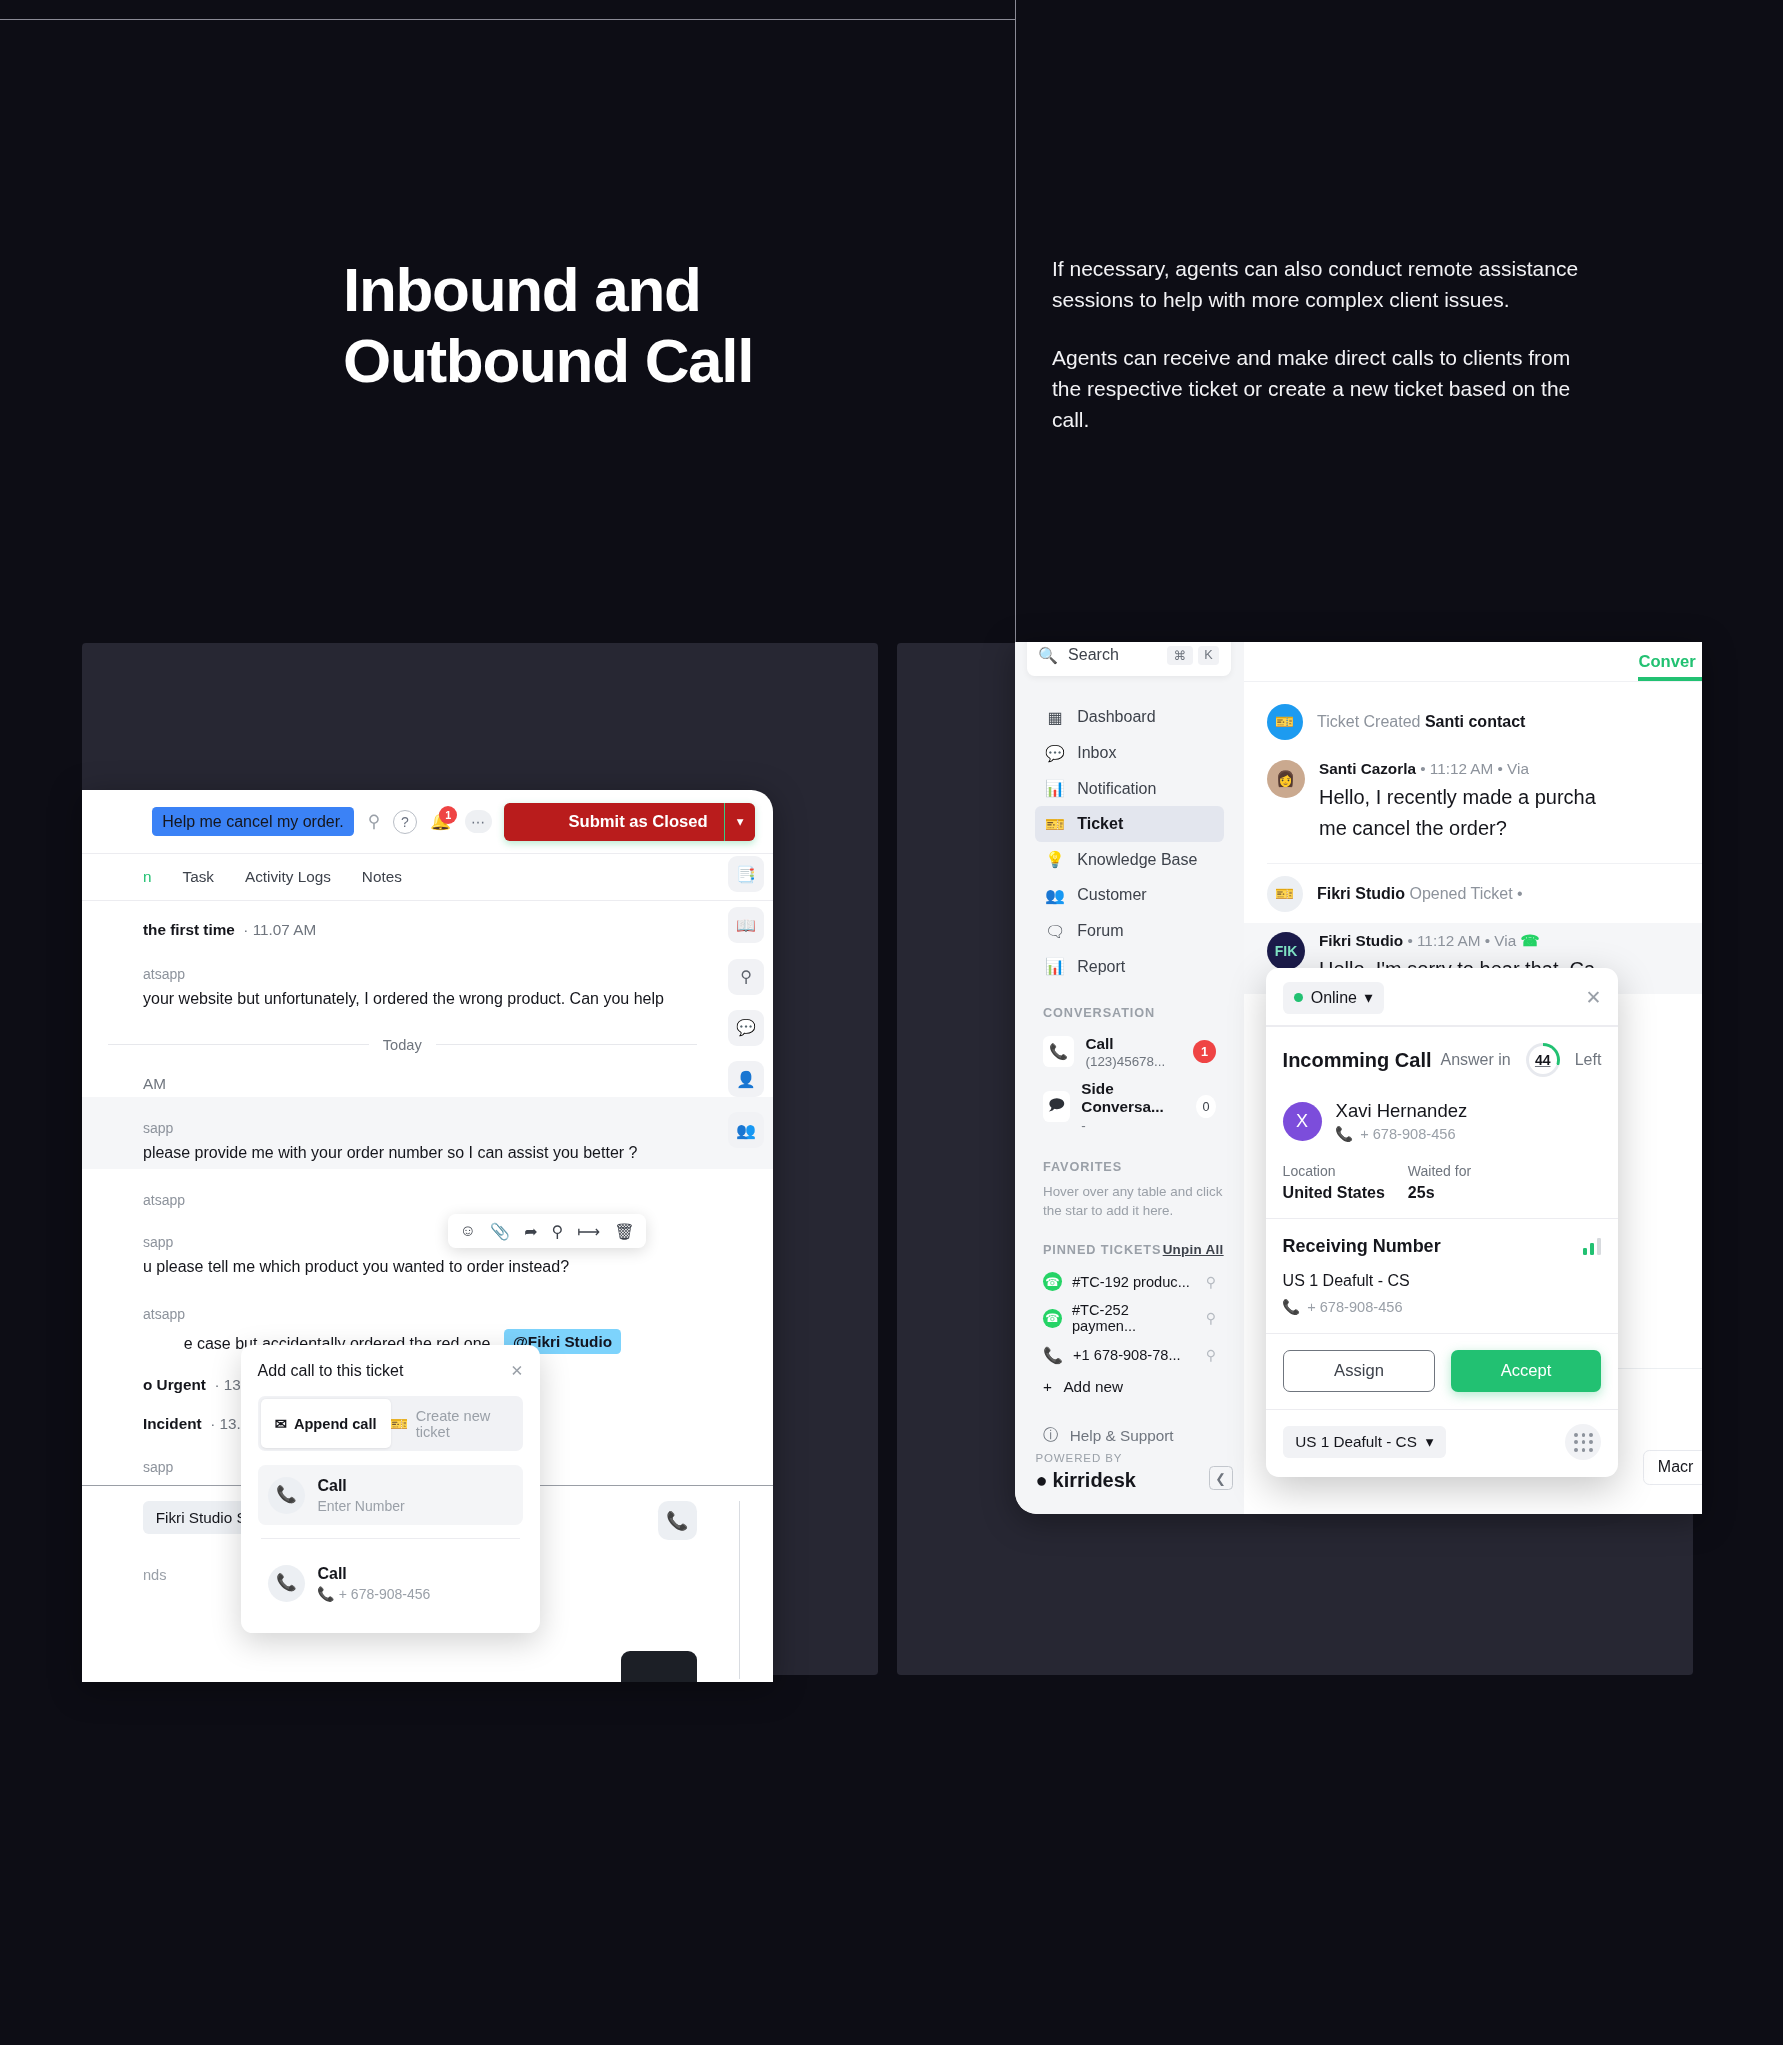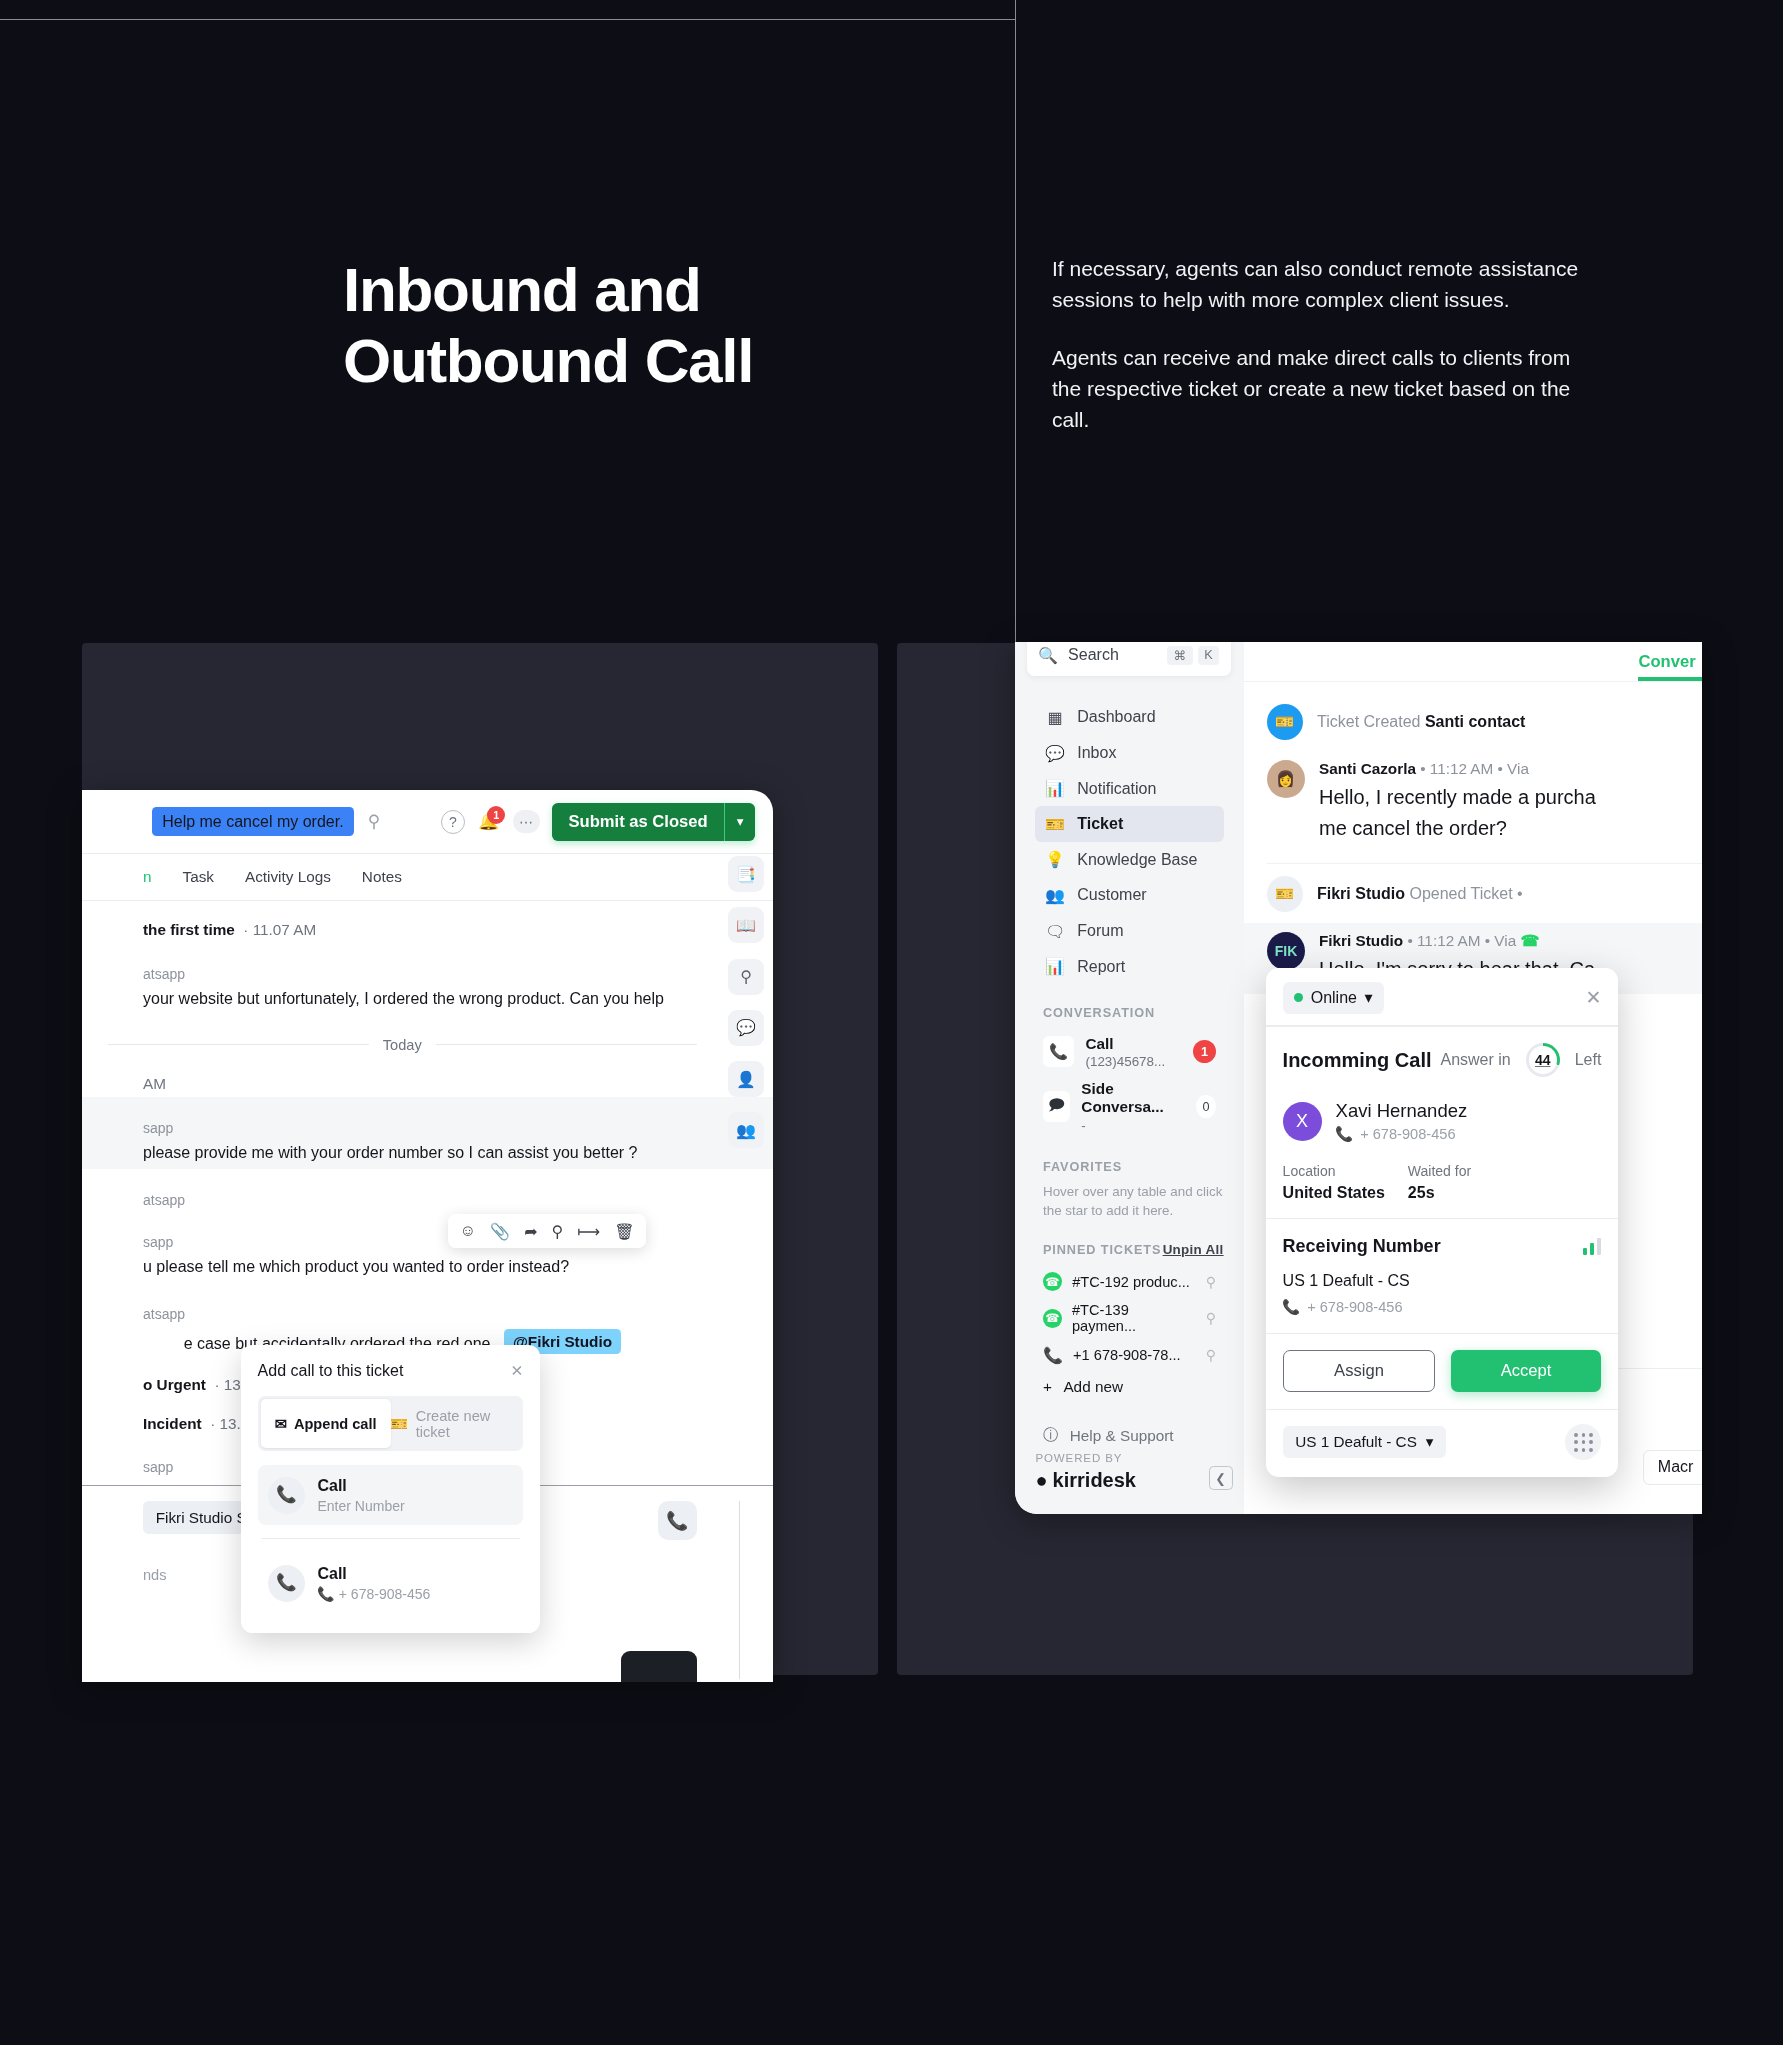--- a/index.html
+++ b/index.html
@@ -60,22 +60,22 @@
     position:absolute; top:-3.8px; right:-4.5px; background:#ef4444; color:#fff;
     width:18px;height:18px;border-radius:50%;font-size:10.8px;font-weight:700;
     display:flex;align-items:center;justify-content:center;
   }
   .dots-btn {
     width:27px;height:23px;border-radius:11.5px;background:#eef0f3;
     display:flex;align-items:center;justify-content:center;
     font-size:14px;color:#6b7280; letter-spacing:0.6px;
   }
   .submit-btn {
-    display:flex;align-items:stretch;background:#15803d;border-radius:5.7px;
-    height:38px; box-shadow:0 2.5px 7.6px rgba(34,193,114,.3);
+    display:flex;align-items:stretch;background:#b91c1c;border-radius:5.7px;
+    height:38px; box-shadow:0 2.5px 7.6px rgba(34,193,114,.3);padding-left:48px;
   }
   .submit-btn .lbl {
     display:flex;align-items:center;padding:0 16.6px;color:#fff;
     font-size:16.6px;font-weight:600;border-right:1.3px solid #38cd82;
   }
   .submit-btn .car { display:flex;align-items:center;padding:0 11.5px;color:#fff;font-size:13.4px;}
 
   .tabrow { height:47px; display:flex; align-items:center; gap:31px; padding-left:61px;
             border-bottom:0.6px solid #ececf0; font-size:15.3px; color:#3d424b;}
   .tabrow .tab0 { color:#22c172; }
@@ -510,21 +510,21 @@
       <span>PINNED TICKETS</span>
       <span class="unp">Unpin All</span>
     </div>
     <div class="pinit">
       <span class="wa">☎</span>
       <span>#TC-192 produc...</span>
       <span class="unpin">⚲</span>
     </div>
     <div class="pinit">
       <span class="wa">☎</span>
-      <span>#TC-139 paymen...</span>
+      <span>#TC-252 paymen...</span>
       <span class="unpin">⚲</span>
     </div>
     <div class="pinit">
       <span style="font-size:16px;">📞</span>
       <span>+1 678-908-78...</span>
       <span class="unpin">⚲</span>
     </div>
     <div class="addnew">
       <span>+</span>
       <span>Add new</span>

